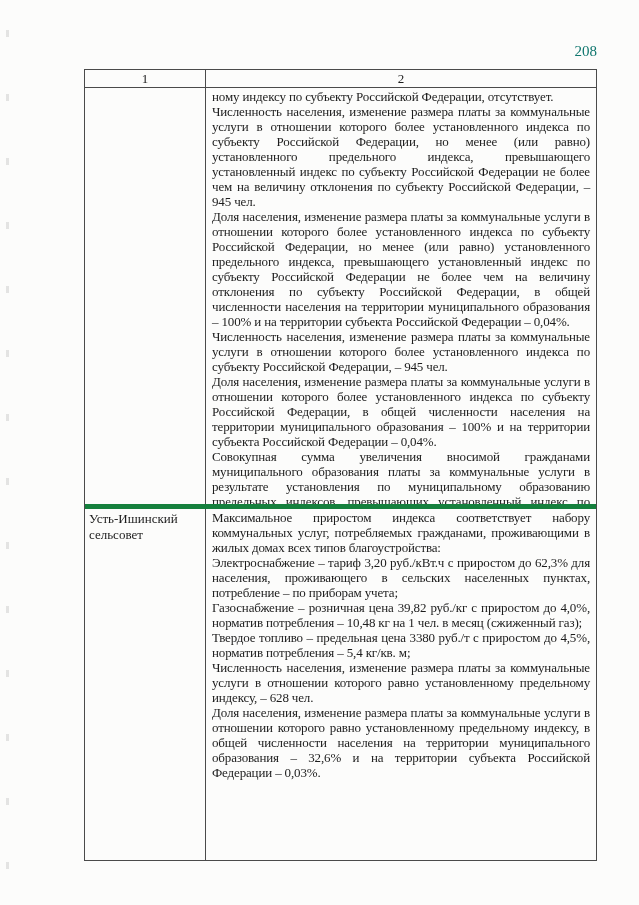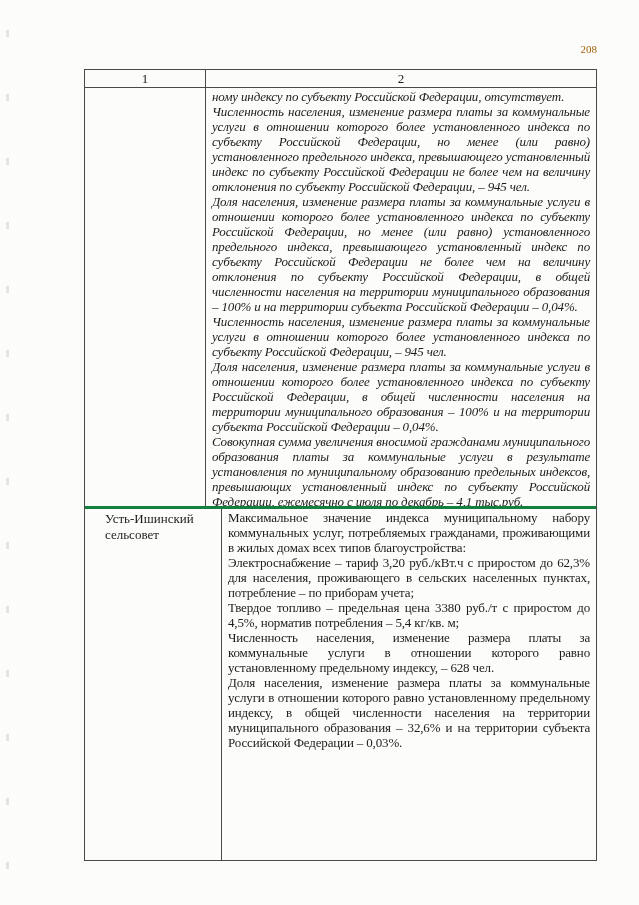--- a/index.html
+++ b/index.html
@@ -6,21 +6,21 @@
   body{
     width:639px;height:905px;
     background:#fcfcfb;
     font-family:"Liberation Serif","DejaVu Serif",serif;
     color:#1c1c1c;
     position:relative;
     overflow:hidden;
   }
   .page-number{
     position:absolute;top:43px;right:42px;
-    font-size:11px;color:#a16207;
+    font-size:15px;color:#0f766e;
   }
   .scan-edge{
     position:absolute;left:6px;top:30px;width:3px;height:845px;
     background:repeating-linear-gradient(to bottom,
       rgba(140,140,140,0.22) 0 7px, transparent 7px 64px);
     pointer-events:none;
   }
   .doc-table{
     position:absolute;left:84px;top:69px;
     width:513px;
@@ -40,22 +40,22 @@
   }
   .thead{
     border-bottom:1px solid #4a4a4a;
     height:18px;
   }
   .thead .c1,.thead .c2{
     text-align:center;
     font-size:13px;line-height:17px;
     padding-top:0;
   }
-  .row1{height:421px;border-bottom:3px solid #15803d;font-style:italic;}
-  .row2{height:351px;margin-left:16px;}
+  .row1{height:421px;border-bottom:5px solid #15803d;}
+  .row2{height:351px;}
   .cell{font-size:13px;line-height:15px;overflow:hidden;}
   .cell p{
     margin:0;
     text-align:justify;
     text-justify:inter-word;
     letter-spacing:-0.15px;
   }
   .muni{font-size:13px;line-height:16px;padding-top:2px;}
 </style>
 </head>
@@ -82,22 +82,23 @@
         <p>Доля населения, изменение размера платы за коммунальные услуги в отношении которого более установленного индекса по субъекту Российской Федерации, но менее (или равно) установленного предельного индекса, превышающего установленный индекс по субъекту Российской Федерации не более чем на величину отклонения по субъекту Российской Федерации, в общей численности населения на территории муниципального образования – 100% и на территории субъекта Российской Федерации – 0,04%.</p>
         <p>Численность населения, изменение размера платы за коммунальные услуги в отношении которого более установленного индекса по субъекту Российской Федерации, – 945 чел.</p>
         <p>Доля населения, изменение размера платы за коммунальные услуги в отношении которого более установленного индекса по субъекту Российской Федерации, в общей численности населения на территории муниципального образования – 100% и на территории субъекта Российской Федерации – 0,04%.</p>
         <p>Совокупная сумма увеличения вносимой гражданами муниципального образования платы за коммунальные услуги в результате установления по муниципальному образованию предельных индексов, превышающих установленный индекс по субъекту Российской Федерации, ежемесячно с июля по декабрь – 4,1 тыс.руб.</p>
       </div>
     </div>
 
     <div class="row row2">
       <div class="c1 cell muni">Усть-Ишинский сельсовет</div>
       <div class="c2 cell">
-        <p>Максимальное значение индекса муниципальному набору коммунальных услуг, потребляемых гражданами, проживающими в жилых домах всех типов благоустройства:</p>
+        <p>Максимальное приростом индекса соответствует набору коммунальных услуг, потребляемых гражданами, проживающими в жилых домах всех типов благоустройства:</p>
         <p>Электроснабжение – тариф 3,20 руб./кВт.ч с приростом до 62,3% для населения, проживающего в сельских населенных пунктах, потребление – по приборам учета;</p>
+        <p>Газоснабжение – розничная цена 39,82 руб./кг с приростом до 4,0%, норматив потребления – 10,48 кг на 1 чел. в месяц (сжиженный газ);</p>
         <p>Твердое топливо – предельная цена 3380 руб./т с приростом до 4,5%, норматив потребления – 5,4 кг/кв. м;</p>
         <p>Численность населения, изменение размера платы за коммунальные услуги в отношении которого равно установленному предельному индексу, – 628 чел.</p>
         <p>Доля населения, изменение размера платы за коммунальные услуги в отношении которого равно установленному предельному индексу, в общей численности населения на территории муниципального образования – 32,6% и на территории субъекта Российской Федерации – 0,03%.</p>
       </div>
     </div>
 
   </div>
 </div>
 
 </body></html>

